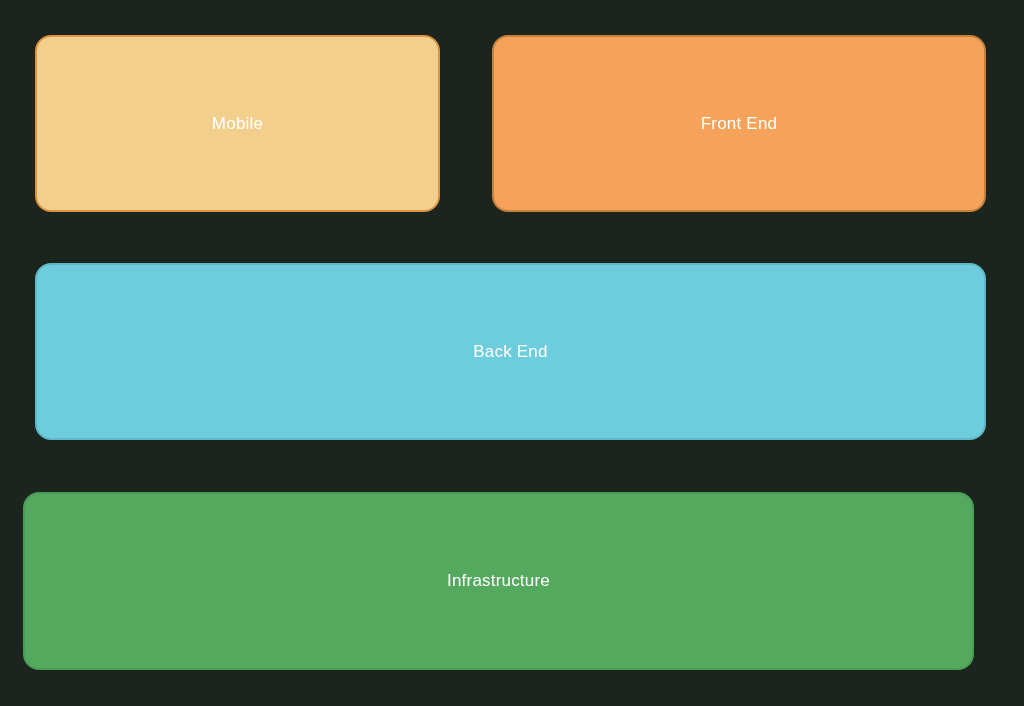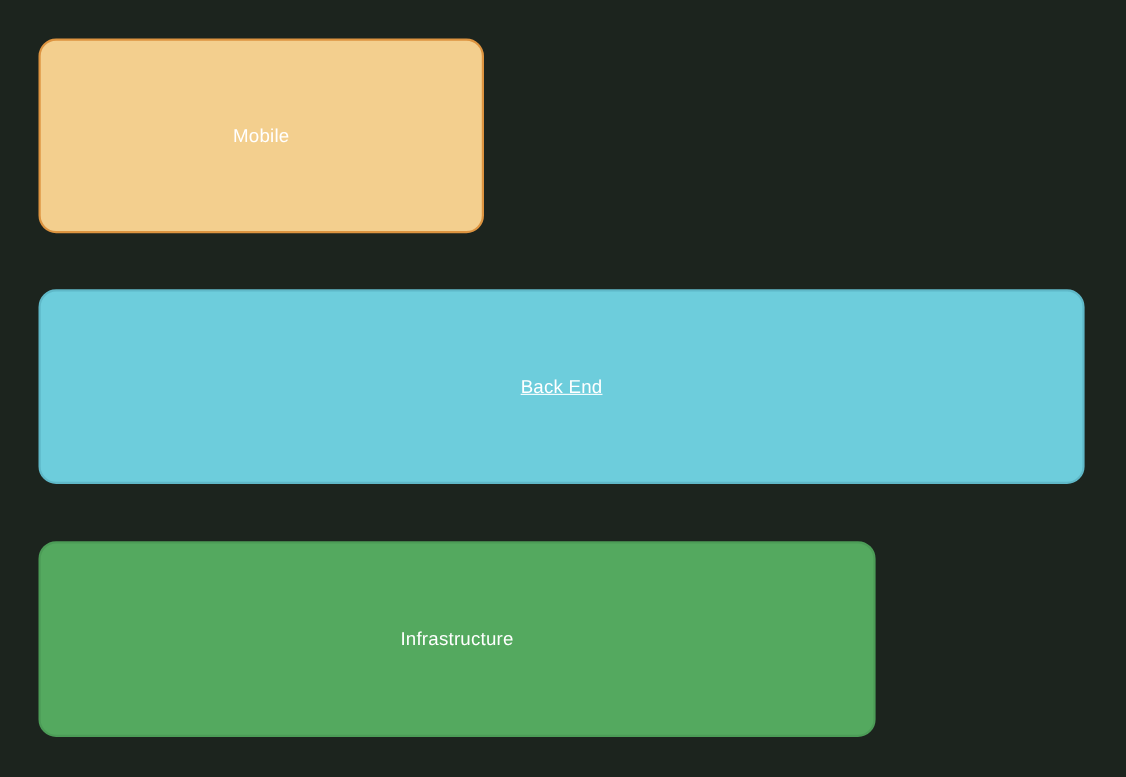--- a/index.html
+++ b/index.html
@@ -29,33 +29,36 @@
     font-size: 17px;
     font-weight: 400;
     letter-spacing: 0.2px;
     text-align: center;
     user-select: none;
   }
   
   .node-mobile         { left: 35px;  top: 35px;  width: 405px; height: 177px; }
   .node-front-end      { left: 492px; top: 35px;  width: 494px; height: 177px; }
   .node-back-end       { left: 35px;  top: 263px; width: 951px; height: 177px; }
-  .node-infrastructure { left: 35px;  top: 492px; width: 761px; height: 178px; }
+  .node-infrastructure { left: 23px;  top: 492px; width: 951px; height: 178px; }
 </style>
 </head>
 <body>
 
 <div class="canvas" style="background-color: rgb(28, 36, 30);">
 
   <div class="node node-mobile" style="background-color: rgb(243, 207, 142); border-color: rgb(221, 148, 64);">
     <span class="node-label" style="color: rgb(255, 255, 255);">Mobile</span>
   </div>
 
+  <div class="node node-front-end" style="background-color: rgb(245, 163, 91); border-color: rgb(197, 129, 59);">
+    <span class="node-label" style="color: rgb(255, 255, 255);">Front End</span>
+  </div>
 
   <div class="node node-back-end" style="background-color: rgb(109, 205, 220); border-color: rgb(95, 184, 200);">
-    <span class="node-label" style="color: rgb(255, 255, 255); text-decoration: underline;">Back End</span>
+    <span class="node-label" style="color: rgb(255, 255, 255);">Back End</span>
   </div>
 
   <div class="node node-infrastructure" style="background-color: rgb(84, 169, 95); border-color: rgb(76, 156, 87);">
     <span class="node-label" style="color: rgb(255, 255, 255);">Infrastructure</span>
   </div>
 
 </div>
 
 </body></html>

